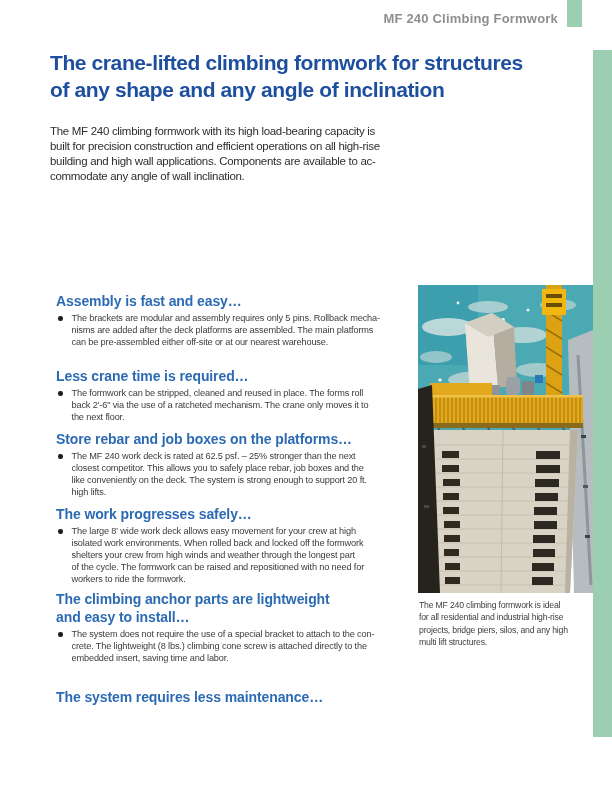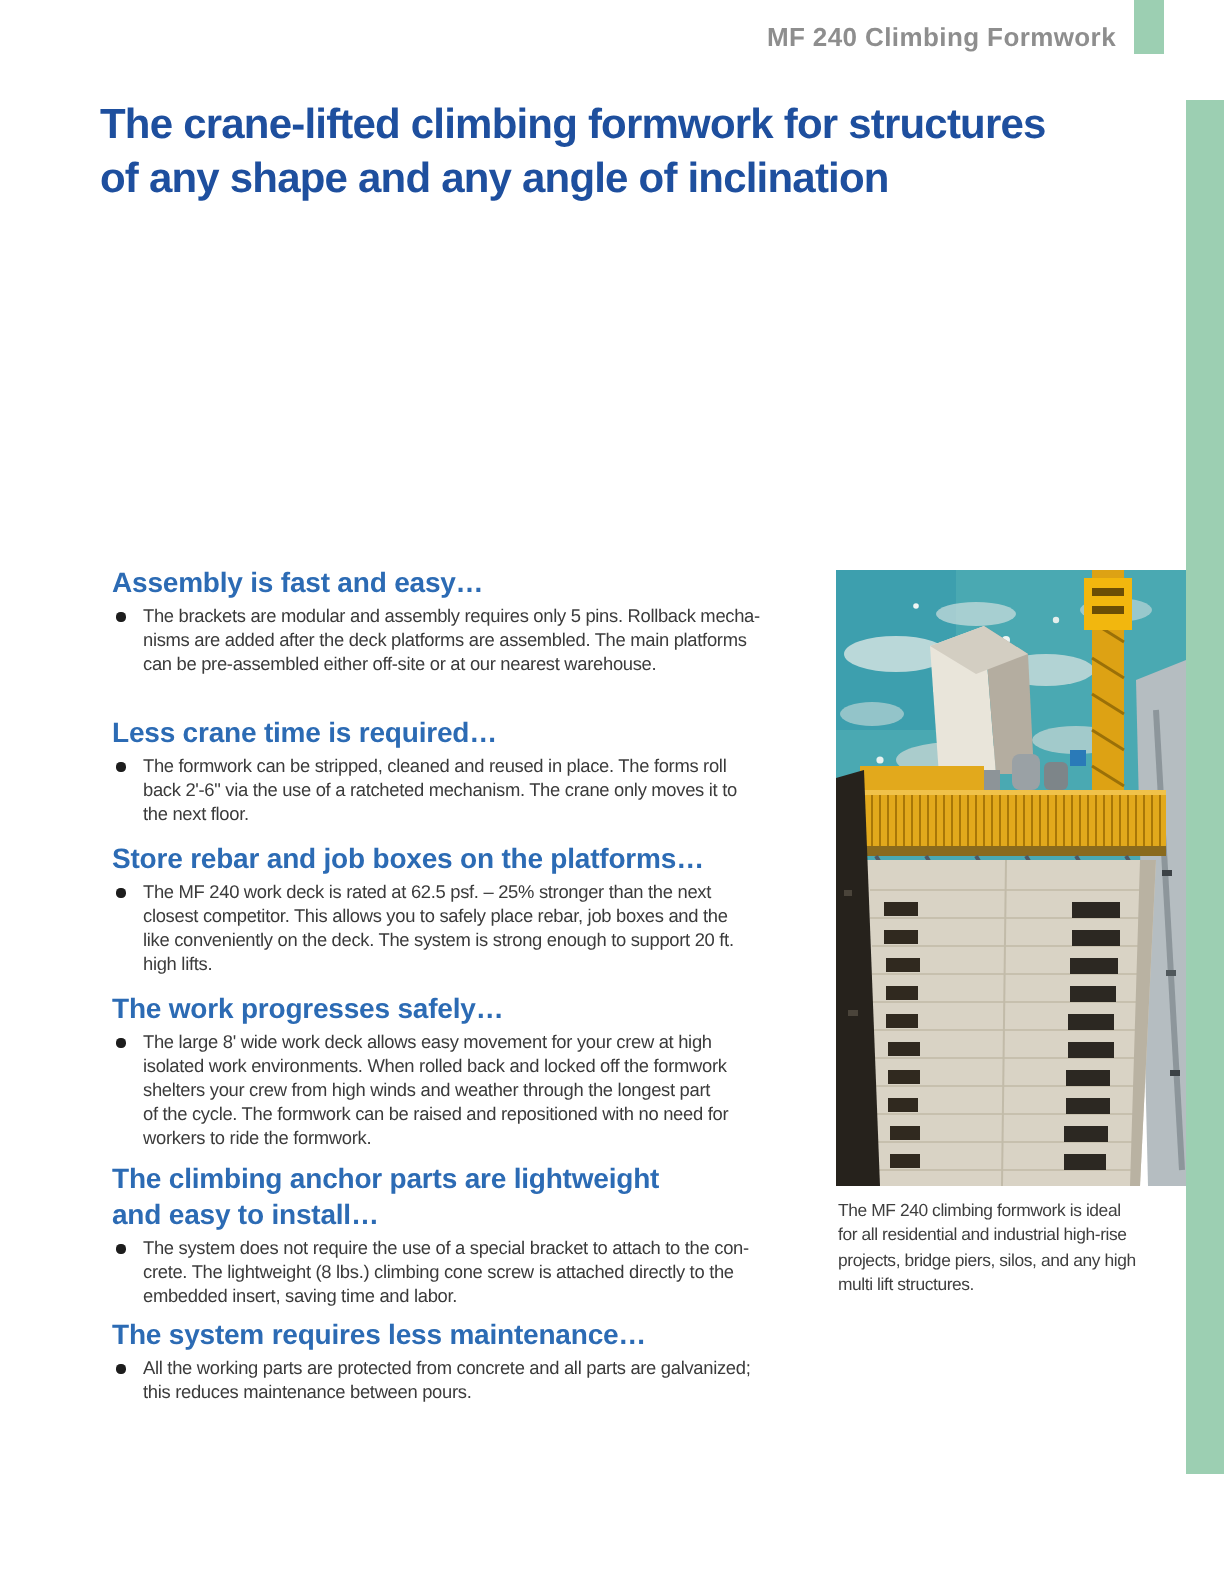--- a/index.html
+++ b/index.html
@@ -9,47 +9,51 @@
   .header-label{position:absolute;top:11px;right:54px;font-size:13px;font-weight:bold;
     color:#8e8e8e;letter-spacing:.2px;}
   .accent-square{position:absolute;left:567px;top:0;width:15px;height:27px;background:#9ccfb2;}
   .accent-bar{position:absolute;left:593px;top:50px;width:19px;height:687px;background:#9ccfb2;}
 
   .page-title{position:absolute;left:50px;top:49px;width:500px;font-size:21px;font-weight:bold;
     color:#1e4f9e;line-height:27px;letter-spacing:-.4px;white-space:pre-line;}
   .intro{position:absolute;left:50px;top:124px;width:420px;font-size:11.5px;line-height:15px;
     color:#2e2e2e;letter-spacing:-.3px;white-space:pre-line;}
 
-  .sections{position:absolute;left:56px;top:282px;width:384px;}
+  .sections{position:absolute;left:56px;top:292px;width:384px;}
   .section-heading{font-size:14px;font-weight:bold;color:#2c6bb4;line-height:18px;
     letter-spacing:-.1px;white-space:pre-line;}
   .bullet{display:flex;margin-top:2px;}
   .bullet-dot{flex:none;width:4.5px;height:4.5px;border-radius:50%;background:#1d1d1d;
     margin:4px 9px 0 2px;}
   .bullet-text{font-size:9.2px;line-height:12px;color:#3b3b3b;letter-spacing:-.15px;
     white-space:pre-line;}
-  .mt9{margin-top:19px;} .mt7{margin-top:7px;} .mt5{margin-top:5px;} .mt8{margin-top:4px;}
+  .mt9{margin-top:19px;} .mt7{margin-top:7px;} .mt5{margin-top:5px;} .mt8{margin-top:24px;}
 
   .photo{position:absolute;left:418px;top:285px;width:175px;height:308px;overflow:hidden;}
   .photo svg{display:block;width:175px;height:308px;}
   .caption{position:absolute;left:419px;top:599px;width:200px;font-size:8.7px;line-height:12.3px;
     color:#3f3f3f;letter-spacing:-.2px;white-space:pre-line;}
 </style>
 </head>
 <body>
 
 <div class="page">
 
   <div class="header-label">MF 240 Climbing Formwork</div>
   <div class="accent-square"></div>
   <div class="accent-bar"></div>
 
   <h1 class="page-title" style="margin:0;">The crane-lifted climbing formwork for structures
 of any shape and any angle of inclination</h1>
 
+  <p class="intro" style="margin:0;">The MF 240 climbing formwork with its high load-bearing capacity is
+built for precision construction and efficient operations on all high-rise
+building and high wall applications. Components are available to ac-
+commodate any angle of wall inclination.</p>
 
   <div class="sections">
 
     <div class="section">
       <div class="section-heading">Assembly is fast and easy…</div>
       <div class="bullet">
         <span class="bullet-dot"></span>
         <span class="bullet-text">The brackets are modular and assembly requires only 5 pins. Rollback mecha-
 nisms are added after the deck platforms are assembled. The main platforms
 can be pre-assembled either off-site or at our nearest warehouse.</span>
@@ -95,25 +99,20 @@
       <div class="bullet">
         <span class="bullet-dot"></span>
         <span class="bullet-text">The system does not require the use of a special bracket to attach to the con-
 crete. The lightweight (8 lbs.) climbing cone screw is attached directly to the
 embedded insert, saving time and labor.</span>
       </div>
     </div>
 
     <div class="section mt8">
       <div class="section-heading">The system requires less maintenance…</div>
-      <div class="bullet">
-        <span class="bullet-dot"></span>
-        <span class="bullet-text">All the working parts are protected from concrete and all parts are galvanized;
-this reduces maintenance between pours.</span>
-      </div>
     </div>
 
   </div>
 
   <figure class="photo" style="margin:0;">
     <svg viewBox="0 0 175 308" preserveAspectRatio="none">
 
       <g>
         <rect x="0" y="0" width="175" height="175" fill="#4aa9b2"></rect>
         <rect x="0" y="0" width="60" height="80" fill="#3d9fae"></rect>

